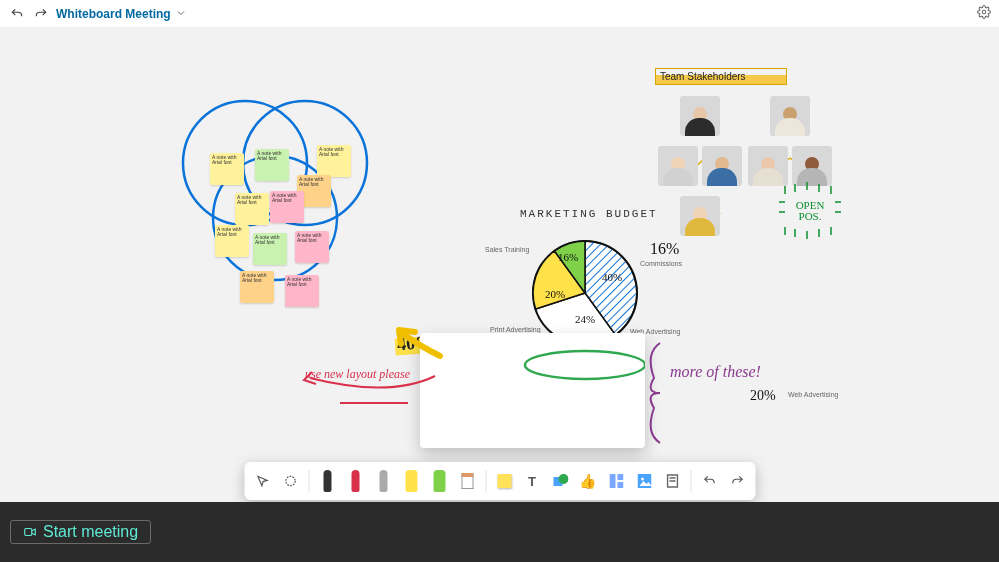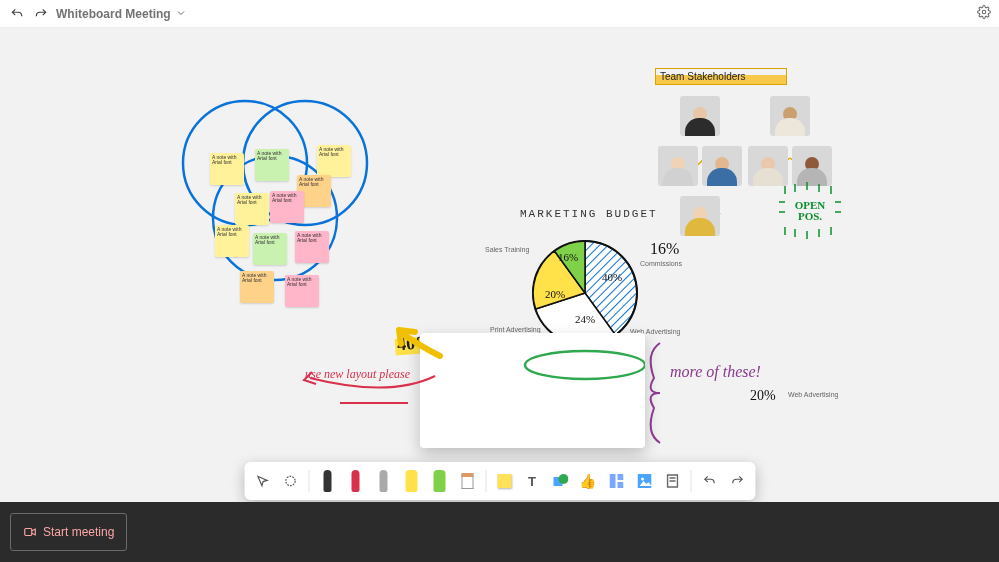--- a/index.html
+++ b/index.html
@@ -1,41 +1,41 @@
 <!DOCTYPE html>
 <html><head>
 <meta charset="utf-8">
 <style>
   * { box-sizing: border-box; margin: 0; padding: 0; }
   html, body { width: 999px; height: 562px; font-family: "Segoe UI", Arial, sans-serif; overflow: hidden; background: #f5f5f5; }
   .top-bar { height: 28px; background: #fff; display: flex; align-items: center; padding: 0 8px; border-bottom: 1px solid #eee; position: relative; }
   .top-bar .icon-btn { width: 18px; height: 18px; display: flex; align-items: center; justify-content: center; color: #444; margin-right: 6px; cursor: pointer; }
   .title-wrap { display: flex; align-items: center; cursor: pointer; }
-  .title-wrap .title { font-size: 12px; font-weight: 600; color: #737373; }
+  .title-wrap .title { font-size: 12px; font-weight: 600; color: #0369a1; }
   .title-wrap .chev { margin-left: 4px; color: #666; }
   .gear { position: absolute; right: 8px; top: 5px; color: #666; cursor: pointer; }
   .canvas { position: absolute; top: 28px; left: 0; right: 0; bottom: 60px; background: #f2f2f2; }
   .canvas > * { position: absolute; }
   
   .venn { left: 155px; top: 55px; width: 230px; height: 200px; }
   .venn circle { fill: none; stroke: #0a73d9; stroke-width: 2.5; }
   .sticky-sm { position: absolute; width: 34px; height: 32px; border-radius: 2px; box-shadow: 0 1px 2px rgba(0,0,0,.15); padding: 2px; font-size: 5px; line-height: 5px; color: #333; overflow: hidden; }
   .yellow { background: #fff29a; } .orange { background: #ffd28a; } .pink { background: #ffb6c9; } .green { background: #c9f2b0; }
   .big-sticky { position: absolute; left: 360px; top: 175px; width: 100px; height: 95px; background: #ffe259; border-radius: 2px; box-shadow: 0 2px 6px rgba(0,0,0,.15); padding: 10px 8px; font-size: 11px; font-weight: 700; color: #222; }
   
   .mkbudget-label { left: 520px; top: 180px; font-family: "Courier New", monospace; letter-spacing: 2px; font-size: 11px; color: #333; }
   .pie { left: 495px; top: 195px; width: 180px; height: 135px; }
   .pie-label { position: absolute; font-family: "Comic Sans MS", cursive; font-size: 11px; color: #111; }
   .pie-ann { position: absolute; font-size: 7px; color: #666; }
   
   .stake-title { left: 655px; top: 40px; font-size: 10px; color: #222; padding: 2px 40px 2px 4px; background: linear-gradient(transparent 40%, #f6c94a 40%); border: 1px solid #d9a300; }
   .portrait { position: absolute; width: 40px; height: 40px; border-radius: 3px; overflow: hidden; background: #d8d8d8; }
   .portrait .head { position: absolute; left: 50%; top: 28%; transform: translateX(-50%); width: 14px; height: 14px; border-radius: 50%; }
   .portrait .body { position: absolute; left: 50%; bottom: -4px; transform: translateX(-50%); width: 30px; height: 22px; border-radius: 14px 14px 0 0; }
-  .openpos { left: 785px; top: 160px; width: 50px; height: 45px; display: flex; align-items: center; justify-content: flex-end; font-family: "Comic Sans MS", cursive; font-weight: 700; color: #0a8f2e; font-size: 11px; text-align: center; line-height: 11px; }
+  .openpos { left: 785px; top: 160px; width: 50px; height: 45px; display: flex; align-items: center; justify-content: flex-end; font-family: "Comic Sans MS", cursive; font-weight: 400; color: #0a8f2e; font-size: 11px; text-align: center; line-height: 11px; }
   .openpos::before, .openpos::after { content:''; position:absolute; border: 1px dashed transparent; }
   
   .slide { left: 420px; top: 305px; width: 225px; height: 115px; background: #fff; border-radius: 4px; box-shadow: 0 6px 16px rgba(0,0,0,.22); overflow: hidden; }
   .slide .left { position:absolute; left:0; top:0; width: 48%; height:100%; background: linear-gradient(160deg, #f4c815 0%, #f7d737 100%); }
   .slide .left .bowl { position:absolute; left:30px; top:14px; width:36px; height:20px; border-radius: 50% 50% 48% 48%; background: #fff; box-shadow: inset 0 -4px 6px rgba(0,0,0,.1); }
   .slide .left .eggs { position:absolute; left:20px; bottom:18px; }
   .slide .left .eggs span { display:inline-block; width:14px; height:18px; background:#fff; border-radius:50% 50% 48% 48%; margin-right:-4px; box-shadow: 0 1px 2px rgba(0,0,0,.2); }
   .slide .left .gallery { position:absolute; right:6px; bottom:8px; font-size:10px; font-weight:800; letter-spacing:1px; color:#fff; }
   .slide .right { position:absolute; right:0; top:0; width:52%; height:100%; padding:12px 8px; }
   .slide .right .hd { font-size:8px; font-weight:700; color:#222; }
@@ -46,21 +46,21 @@
   .hand-black { position:absolute; font-family: "Comic Sans MS", cursive; color:#111; font-size:14px; }
   .hl-40 { left: 395px; top: 305px; font-family: "Comic Sans MS", cursive; font-size: 18px; font-weight: 700; color: #222; background: linear-gradient(transparent 20%, #ffe14a 20%); padding: 0 4px 0 2px; transform: rotate(-4deg); }
   
   .toolbar { position: absolute; left: 50%; transform: translateX(-50%); bottom: 62px; height: 38px; background: #fff; border-radius: 6px; box-shadow: 0 4px 14px rgba(0,0,0,.25); display: flex; align-items: center; padding: 0 8px; gap: 8px; }
   .tool { width: 20px; height: 26px; display:flex; align-items:center; justify-content:center; cursor:pointer; }
   .pen-tip { width: 8px; height: 22px; border-radius: 4px 4px 2px 2px; position: relative; }
   .pen-tip::before { content:''; position:absolute; top:-5px; left:0; right:0; height:6px; border-radius: 4px 4px 0 0; }
   .divider-v { width: 1px; height: 22px; background: #e4e4e4; }
   
   .bottom-bar { position: absolute; left:0; right:0; bottom:0; height: 60px; background: #2b2b2b; display:flex; align-items:center; padding: 0 10px; gap: 10px; }
-  .btn-dark { height: 38px; padding: 0 12px; border: 1px solid #6a6a6a; border-radius: 3px; background: transparent; color: #fca5a5; font-size: 12px; display:flex; align-items:center; gap:6px; cursor:pointer; }
+  .btn-dark { height: 24px; padding: 0 12px; border: 1px solid #6a6a6a; border-radius: 3px; background: transparent; color: #5eead4; font-size: 16px; display:flex; align-items:center; gap:6px; cursor:pointer; }
   .btn-dark svg { width:14px; height:14px; }
 </style>
 </head>
 <body>
 
 <div class="top-bar">
   <div class="icon-btn">
     <svg viewBox="0 0 24 24" width="14" height="14" fill="none" stroke="currentColor" stroke-width="2">
         <path d="M9 14l-5-5 5-5"></path>
         <path d="M4 9h10a6 6 0 016 6v1"></path>

